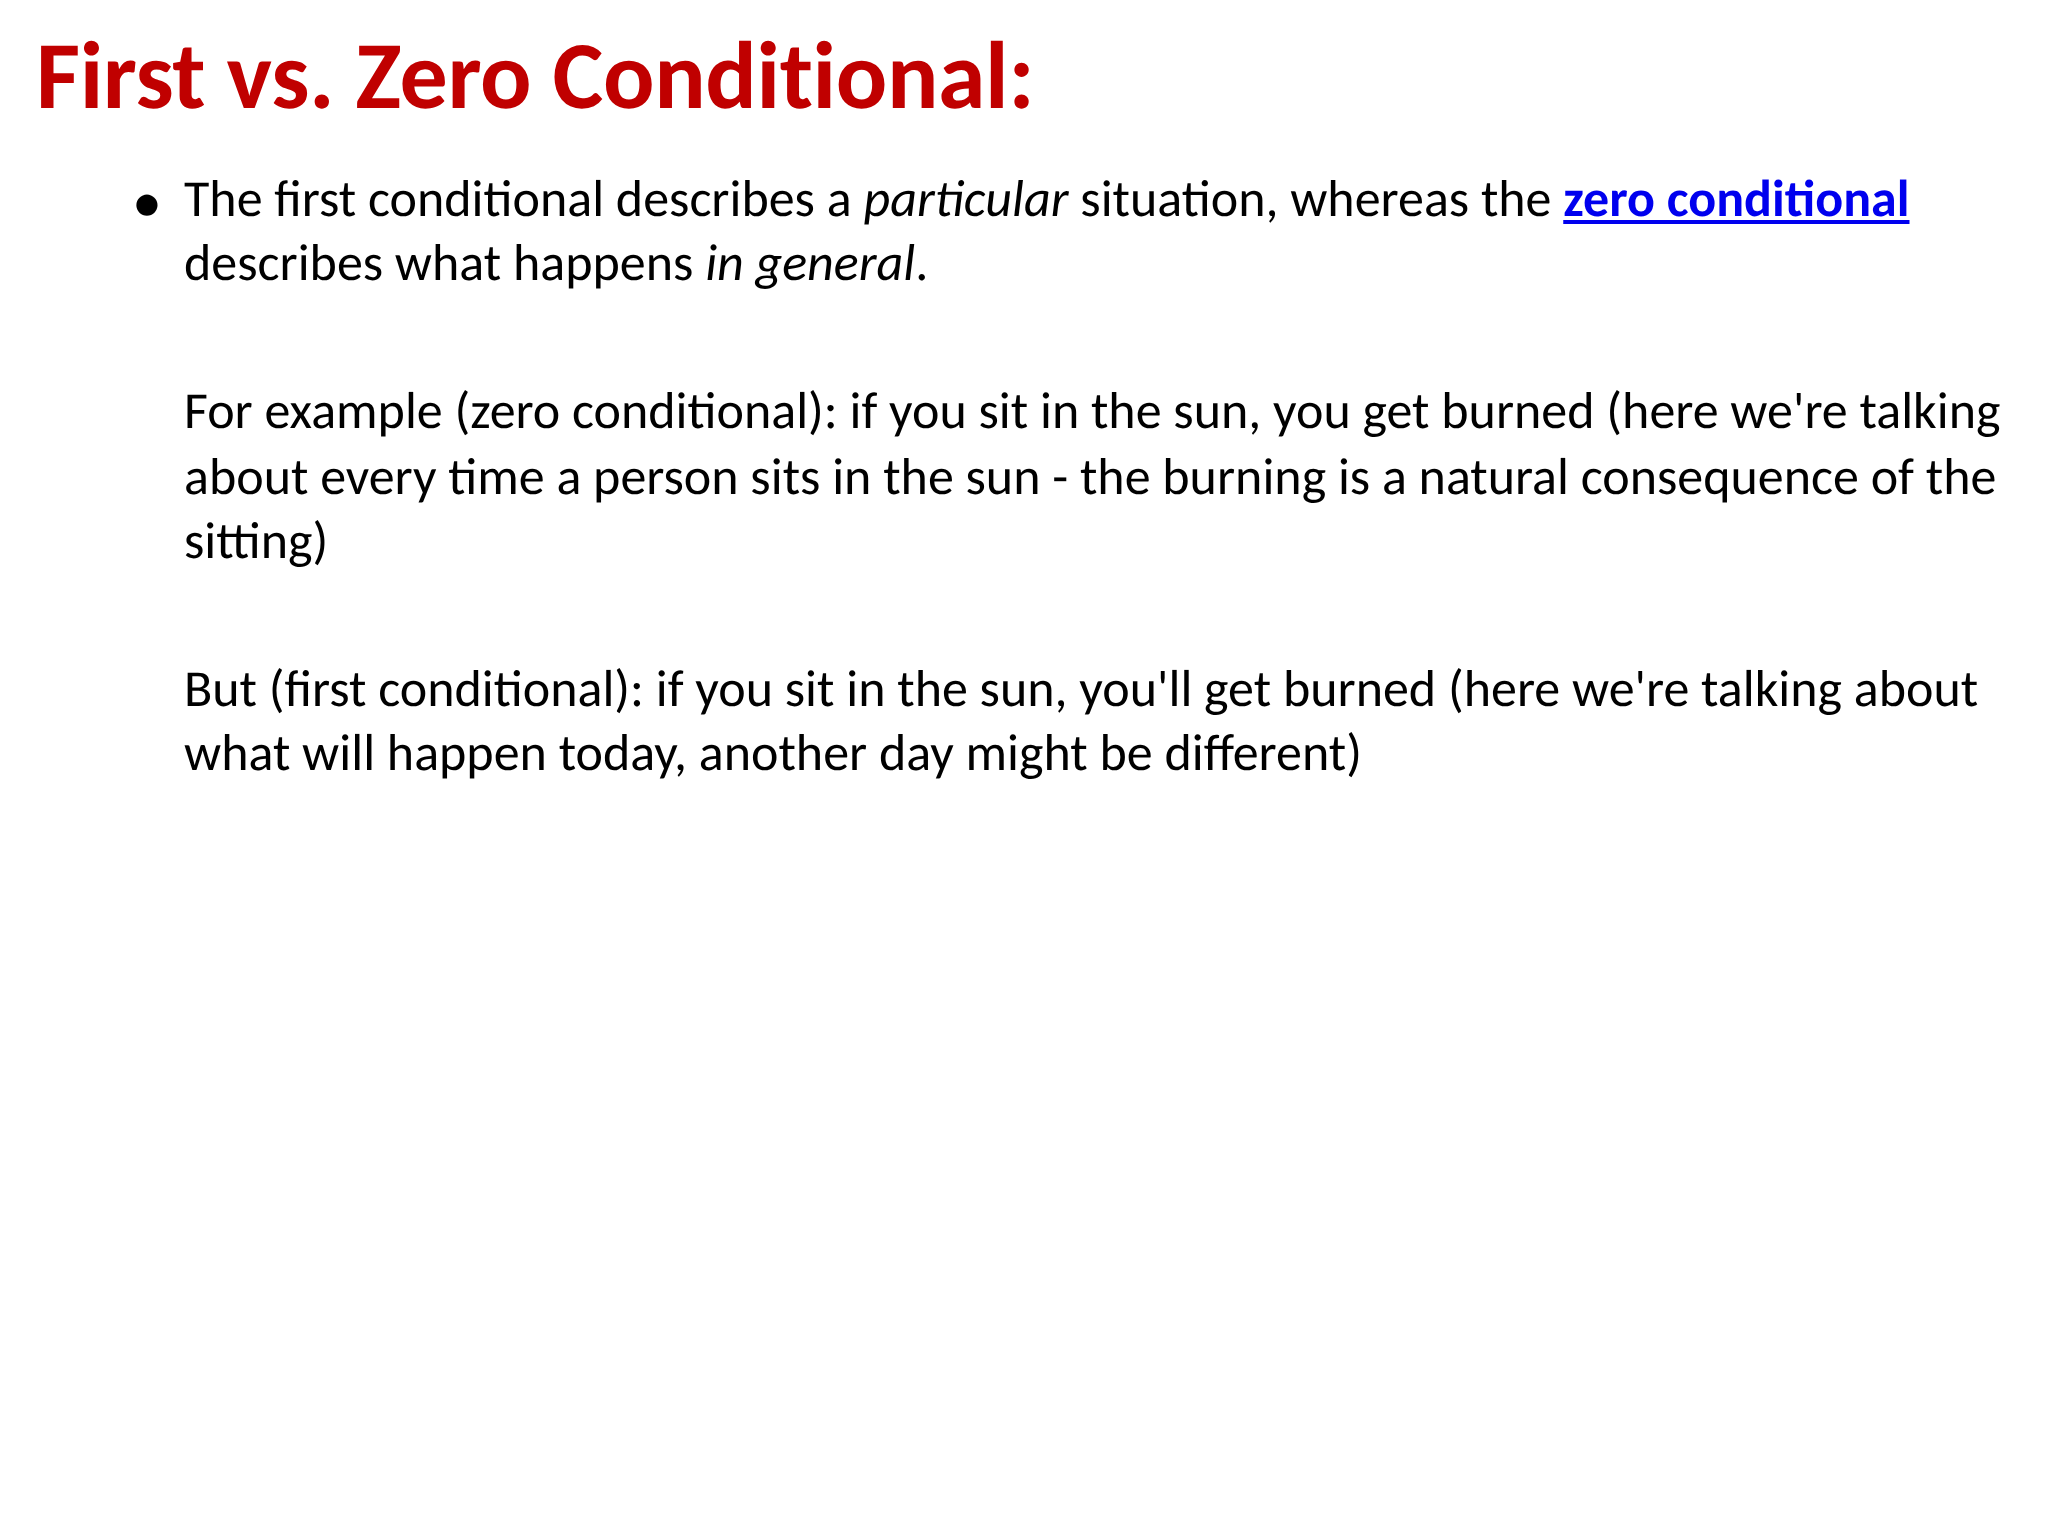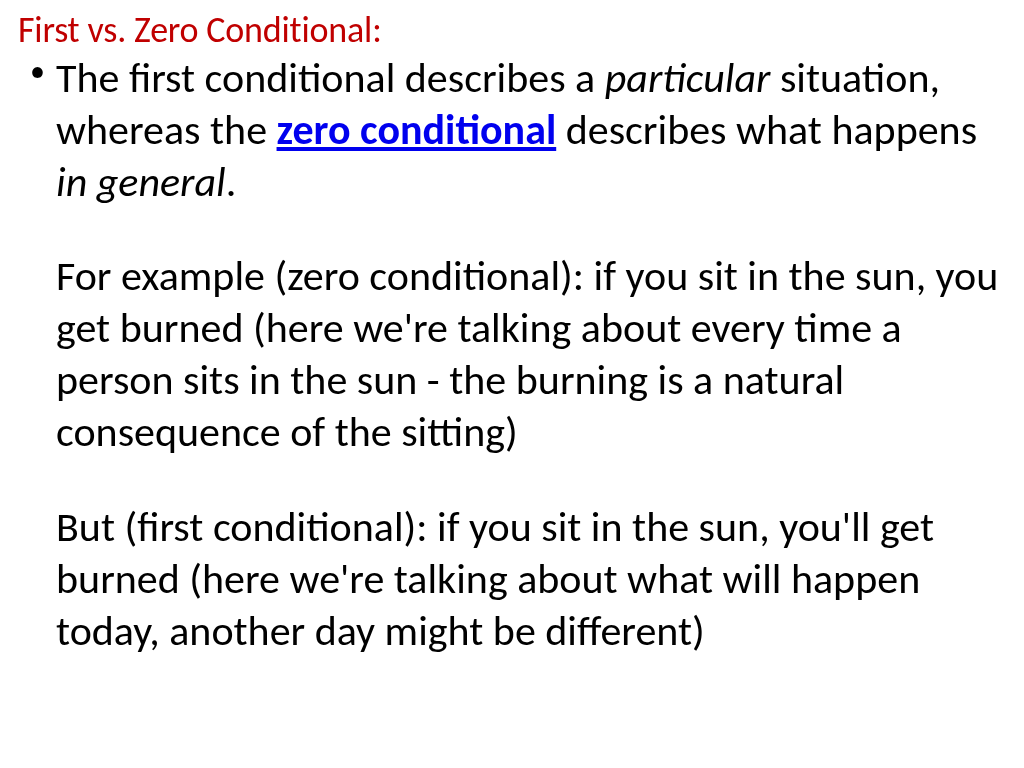--- a/index.html
+++ b/index.html
@@ -9,35 +9,36 @@
     }
     body {
       width: 1024px;
       height: 768px;
       background: #ffffff;
       font-family: Calibri, 'Segoe UI', Arial, sans-serif;
       padding: 8px 18px 18px 18px;
       color: #000000;
     }
     .heading {
-      font-size: 36px;
-      font-weight: normal;
+      font-size: 48px;
+      font-weight: bold;
       color: #c00000;
-      margin-bottom: 0;
+      margin-bottom: 16px;
       letter-spacing: -0.2px;
     }
     .bullet-list {
       list-style: none;
       padding-left: 38px;
     }
     .bullet-item {
       position: relative;
-      font-size: 42px;
+      font-size: 26px;
       line-height: 1.24;
       color: #000000;
+      margin-left: 36px;
     }
     .bullet-item::before {
       content: "•";
       position: absolute;
       left: -26px;
       top: 0;
       font-size: 30px;
       color: #000000;
     }
     .italic {

